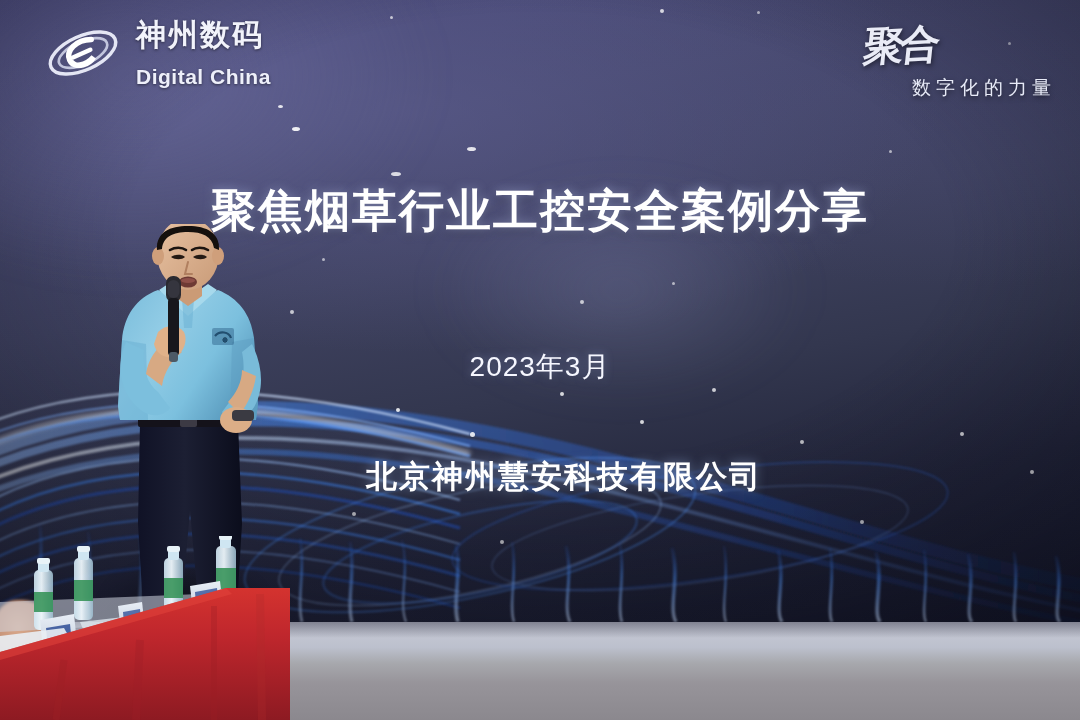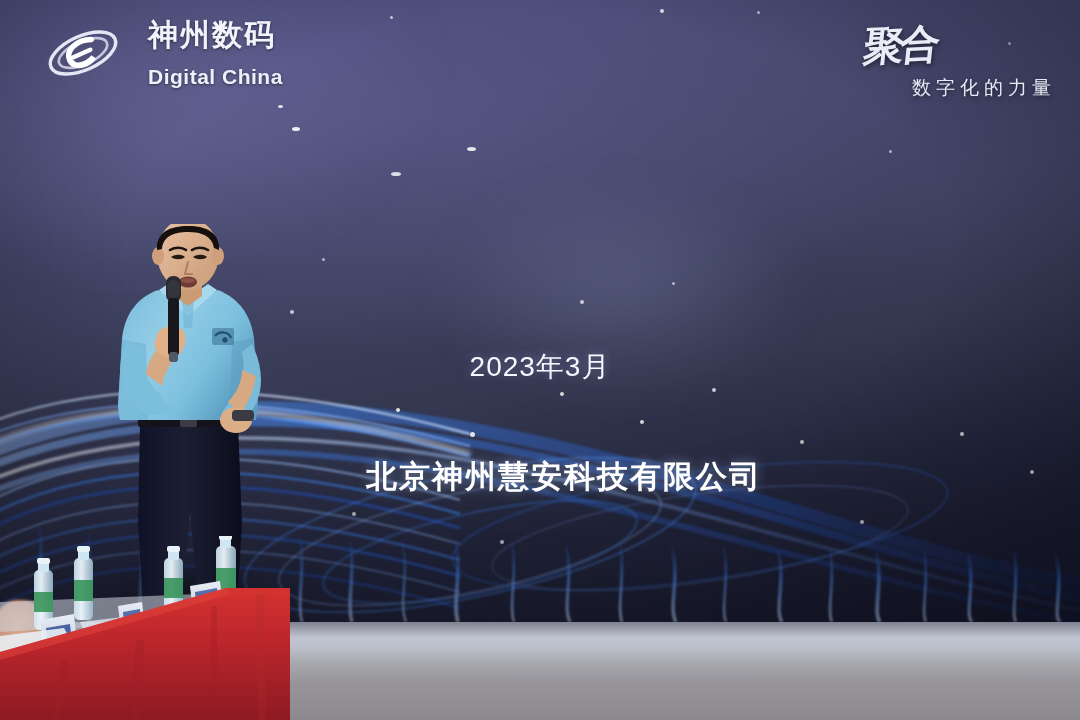--- a/index.html
+++ b/index.html
@@ -36,21 +36,21 @@
   }
 
   
   .wave{position:absolute;left:0;top:330px;width:1080px;height:300px;overflow:hidden;}
   .wave svg{display:block;}
 
   
   .dot{position:absolute;border-radius:50%;background:#fff;}
 
   
-  .logo{position:absolute;left:44px;top:18px;display:flex;align-items:center;gap:26px;}
+  .logo{position:absolute;left:44px;top:18px;display:flex;align-items:center;gap:14px;}
   .logo-mark{width:78px;height:70px;}
   .logo-txt{display:flex;flex-direction:column;line-height:1;}
   .logo-cn{
     font-size:30px;font-weight:bold;color:#f2f3fb;letter-spacing:2px;
     text-shadow:0 1px 3px rgba(0,0,0,.5);
   }
   .logo-en{
     font-size:21px;font-weight:bold;color:#eef0fa;letter-spacing:.5px;margin-top:16px;
     text-shadow:0 1px 3px rgba(0,0,0,.5);
     text-align:right;
@@ -252,20 +252,21 @@
         <div class="logo-cn">神州数码</div>
         <div class="logo-en">Digital China</div>
       </div>
     </div>
 
     <div class="slogan">
       <div class="slogan-brush">聚合</div>
       <div class="slogan-sub">数字化的力量</div>
     </div>
 
+    <div class="title">聚焦烟草行业工控安全案例分享</div>
     <div class="date">2023年3月</div>
     <div class="company">北京神州慧安科技有限公司</div>
   </div>
 
   <div class="floor"></div>
   <div class="floor-shadow"></div>
 
   <div class="p-shadow"></div>
   <div class="person">
     <svg viewBox="0 0 190 400" width="190" height="400">

